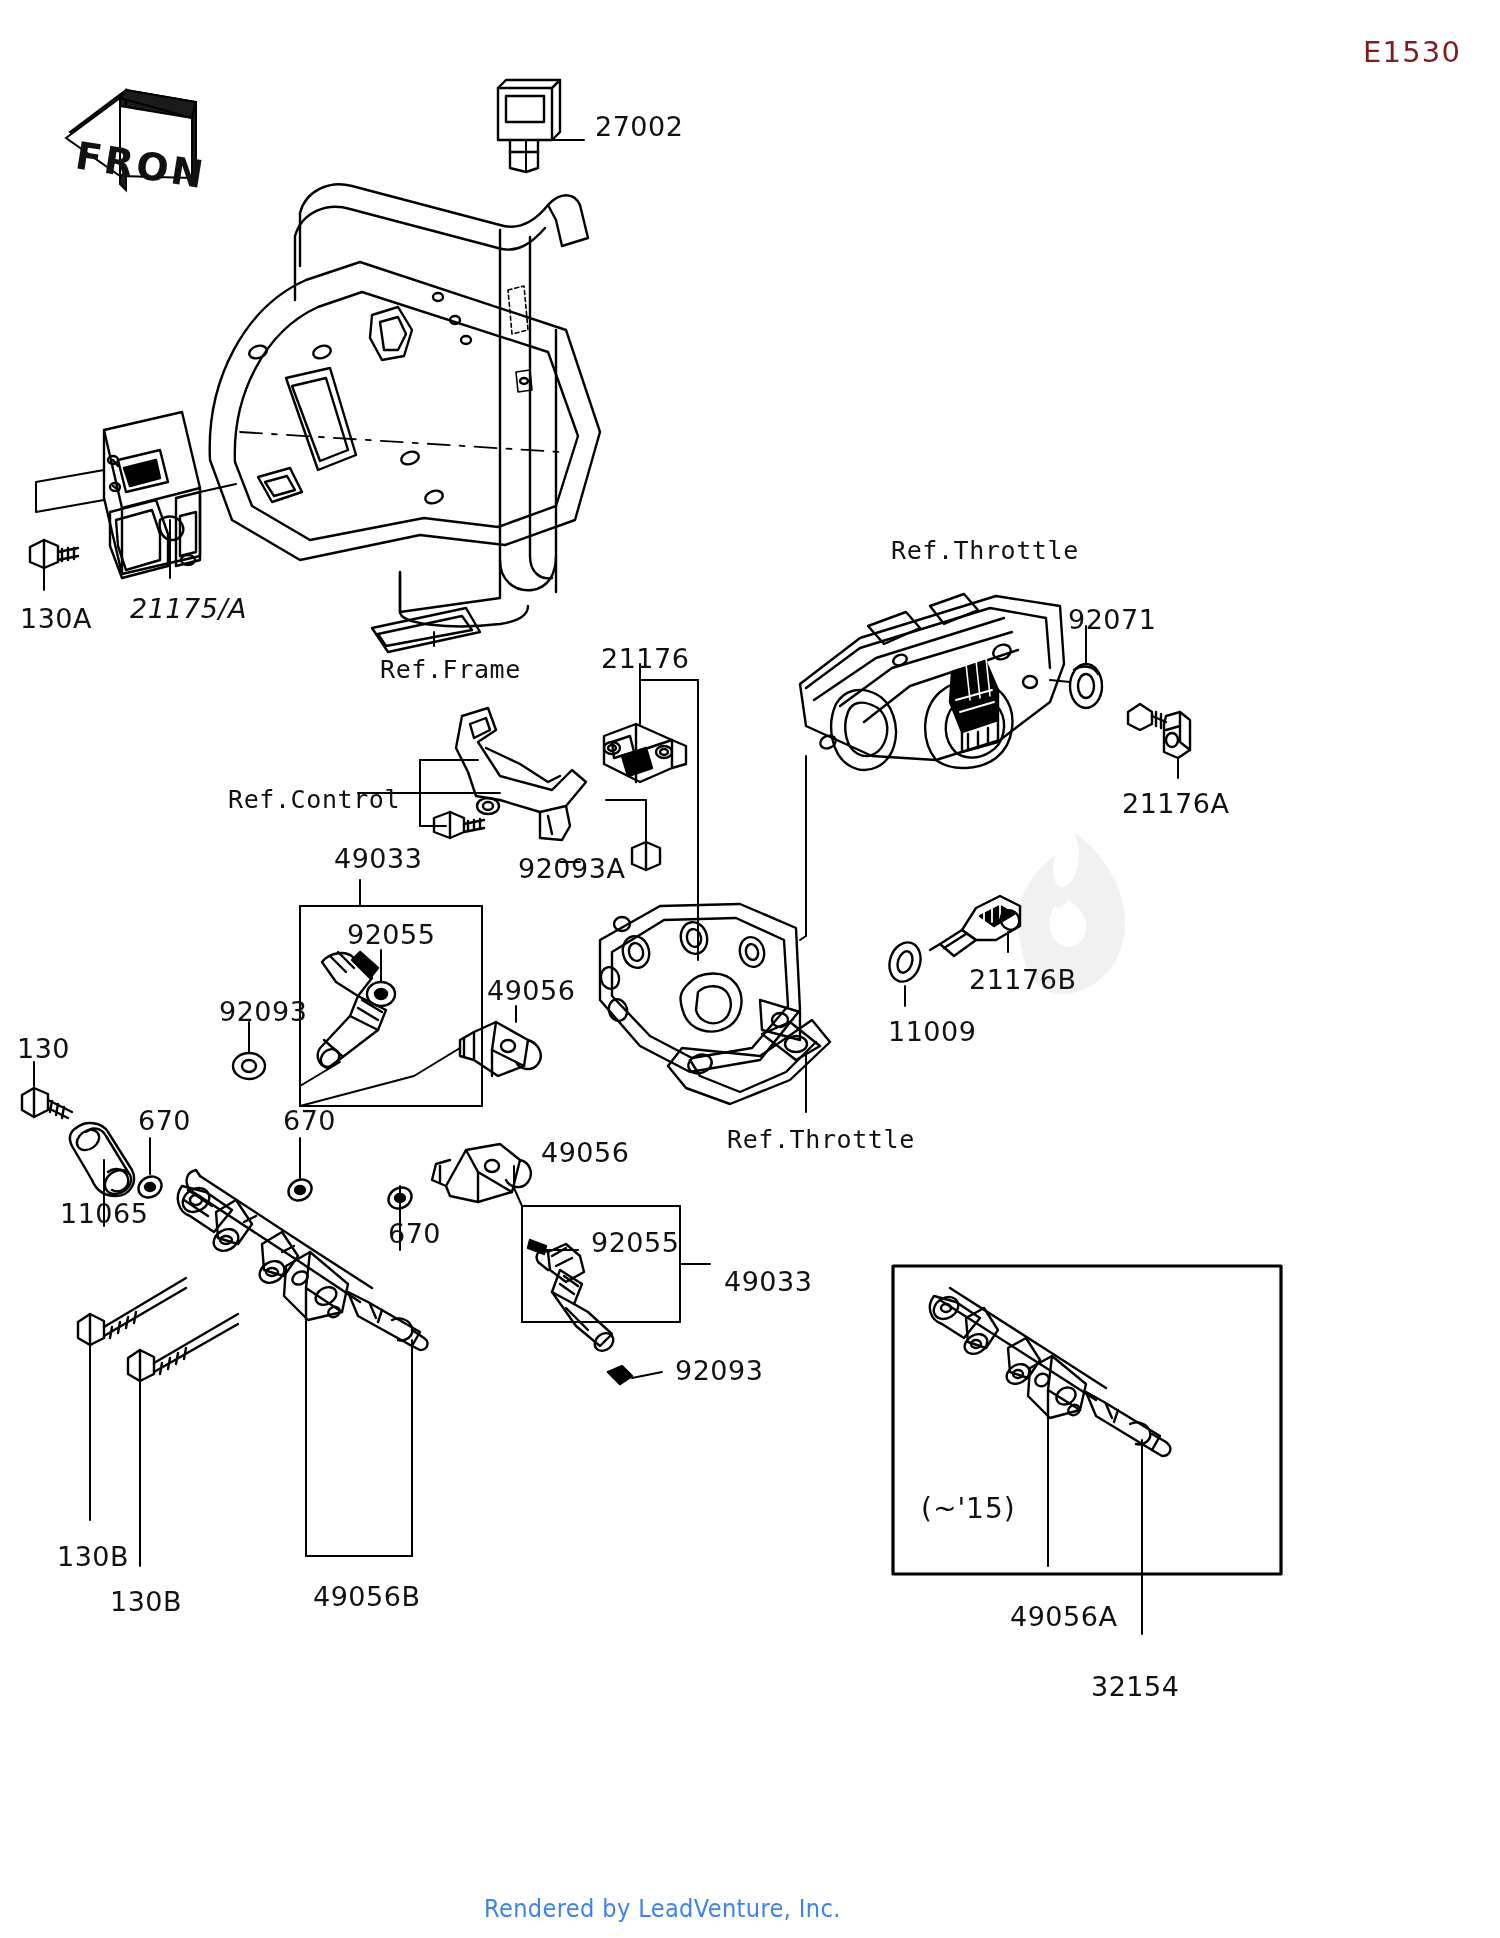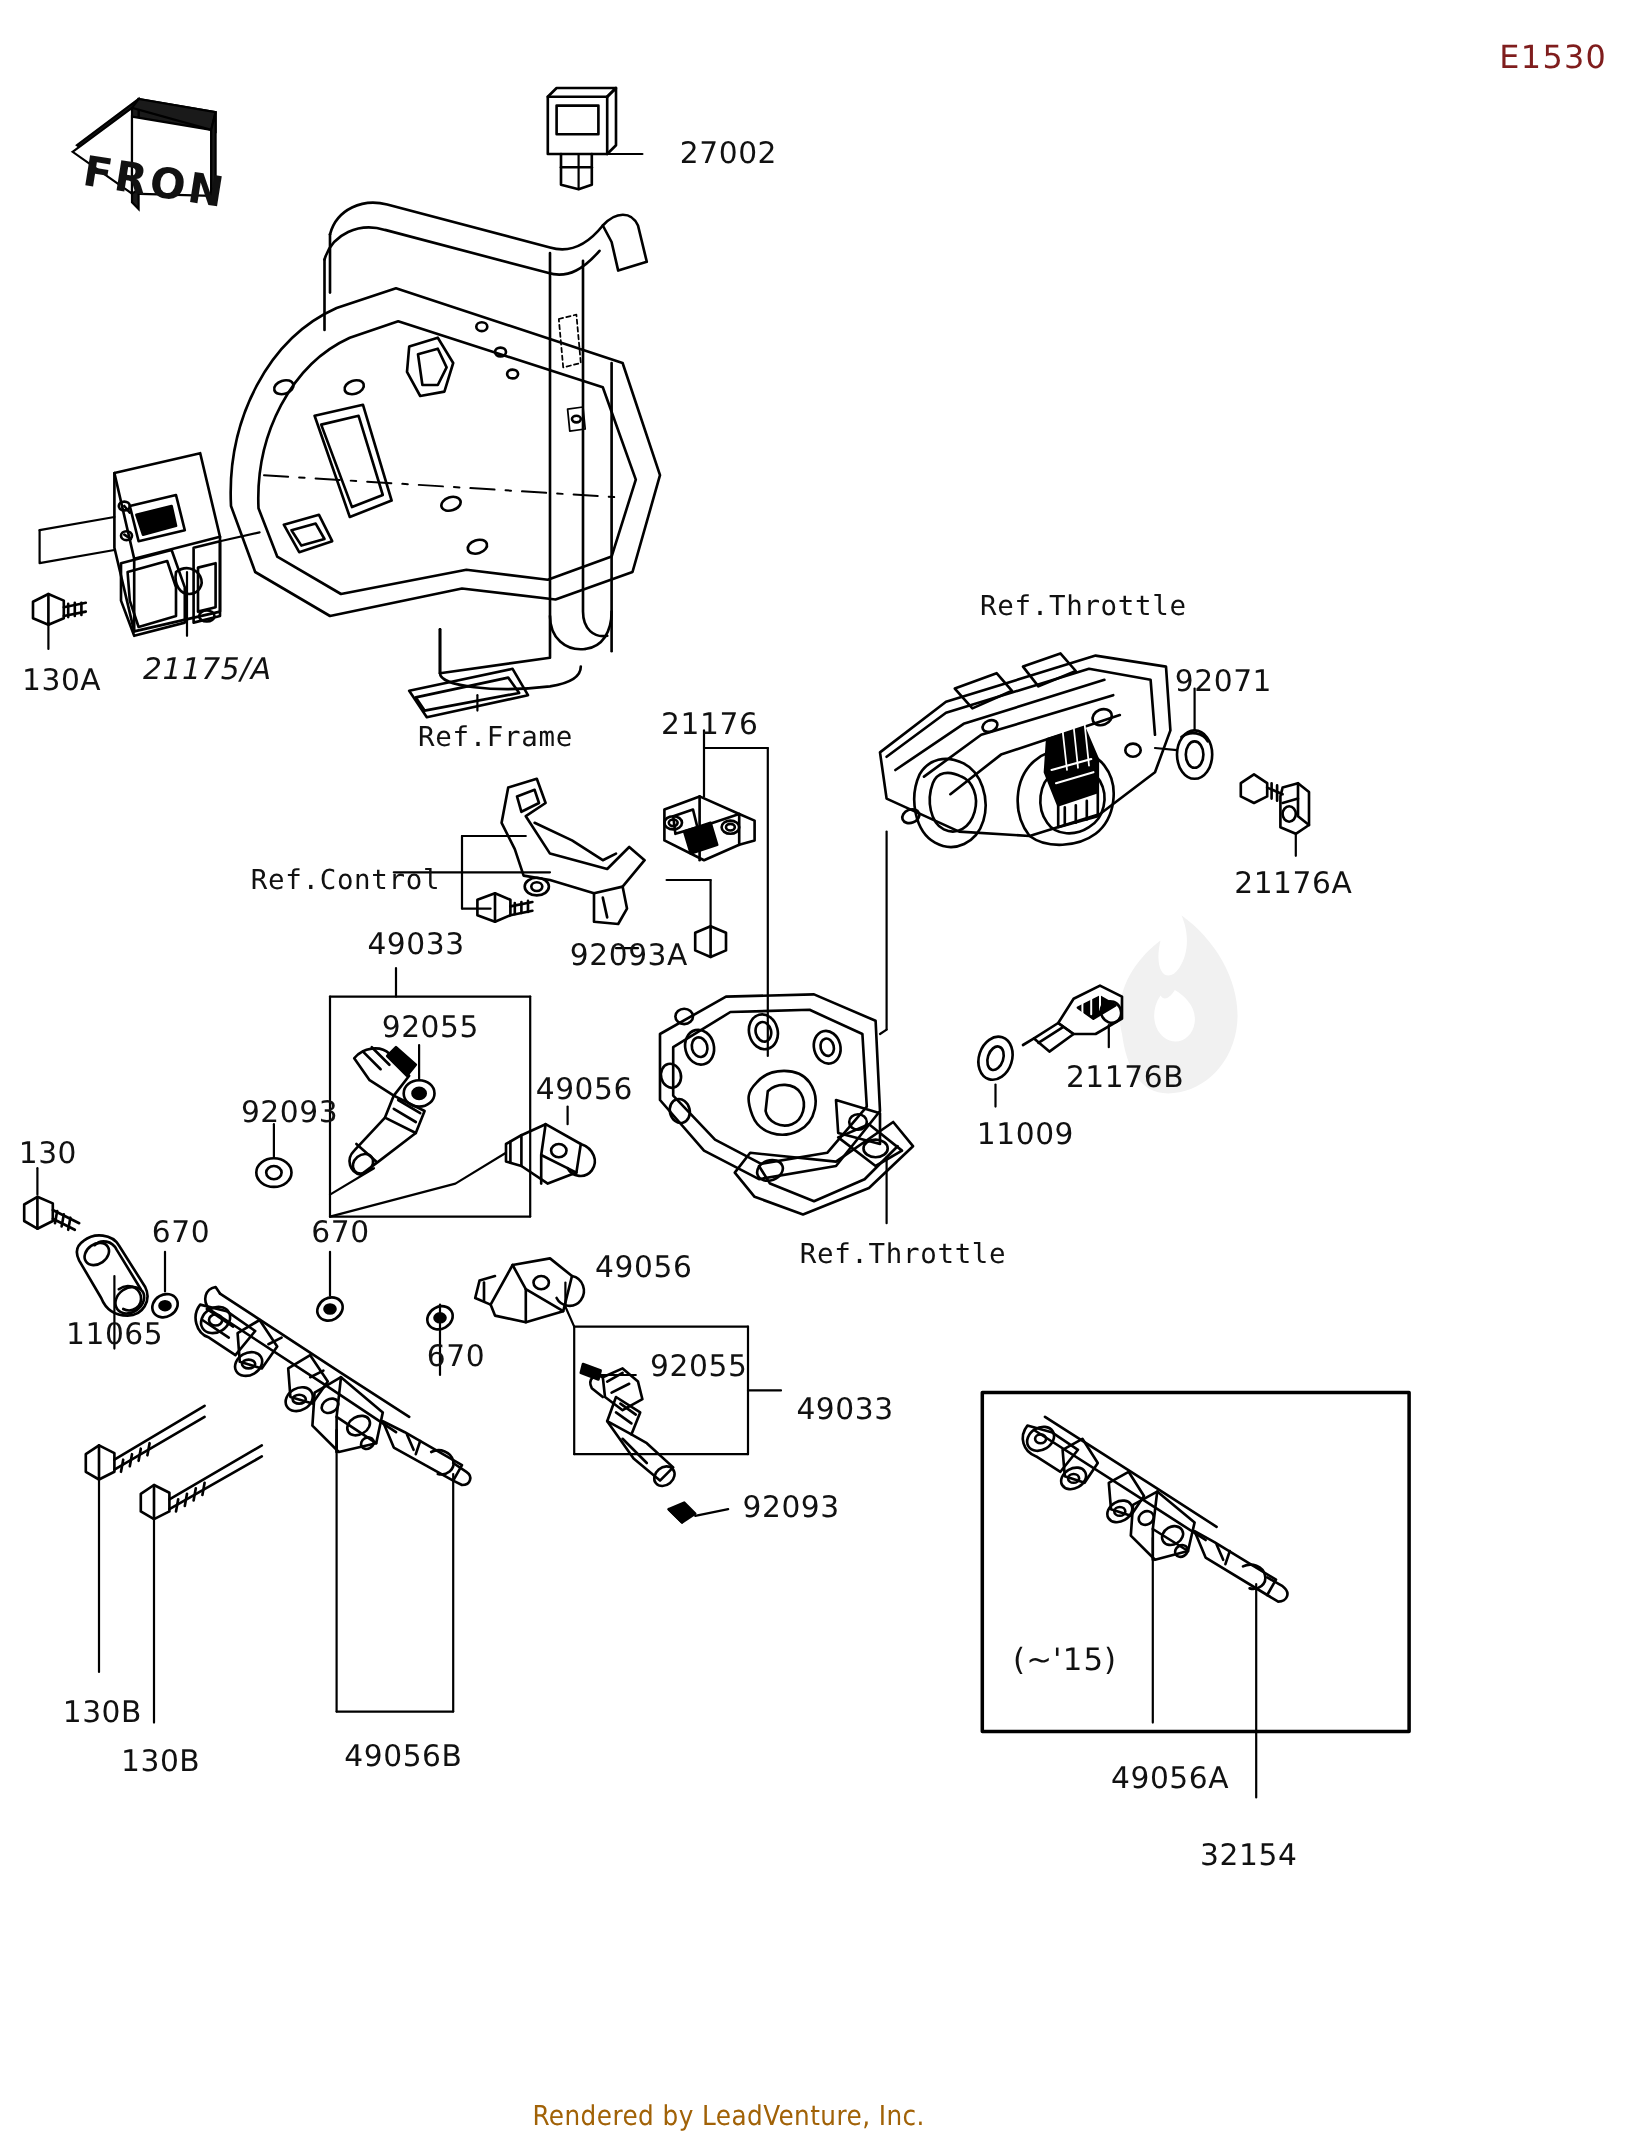--- a/index.html
+++ b/index.html
@@ -43,22 +43,21 @@
   .diagcode {
     font-family: "DejaVu Sans", sans-serif;
     font-size: 29px;
     letter-spacing: 1.2px;
     color: #7f1d1d;
   }
   .footer {
     font-family: "DejaVu Sans Condensed", "DejaVu Sans", sans-serif;
     font-size: 25px;
     letter-spacing: 0.4px;
-    color: #a16207;
-    margin-top: 15px;
+    color: #3b82f6;
   }
   .yearnote {
     font-family: "DejaVu Sans", sans-serif;
     font-size: 28px;
     letter-spacing: 1px;
     color: #111;
   }
   .wm {
     position: absolute;
     font-family: "DejaVu Sans", sans-serif;
@@ -554,21 +553,21 @@
       <path d="M14 66 L68 26 L68 104 Z" fill="#ffffff"></path>
       <path d="M68 34 L140 46 L140 106 L68 104 Z" fill="#ffffff"></path>
       <path d="M68 26 L74 18 L144 30 L140 46 Z" fill="#1a1a1a"></path>
       <path d="M140 46 L144 30 L144 94 L140 106 Z" fill="#1a1a1a"></path>
       <path d="M68 104 L74 100 L74 118 L68 112 Z" fill="#1a1a1a"></path>
     </g>
     <text x="22" y="96" font-family="DejaVu Sans, sans-serif" font-size="38" font-weight="700" fill="#111" transform="rotate(9 22 96)" letter-spacing="3">FRONT</text>
   </svg>
 
   <div id="label-layer">
-      <div class="txt partnum" id="l-27002" style="left: 595px; top: 126px; margin-left: 23px;">27002</div>
+      <div class="txt partnum" id="l-27002" style="left: 595px; top: 113px;">27002</div>
       <div class="txt partnum" id="l-130a" style="left: 20px; top: 605px;">130A</div>
       <div class="txt partnum" id="l-21175a" style="left: 130px; top: 595px; font-style: italic;">21175/A</div>
       <div class="txt refname" id="l-refframe" style="left: 380px; top: 657px;">Ref.Frame</div>
       <div class="txt partnum" id="l-21176" style="left: 601px; top: 645px;">21176</div>
       <div class="txt refname" id="l-refthr1" style="left: 891px; top: 538px;">Ref.Throttle</div>
       <div class="txt partnum" id="l-92071" style="left: 1068px; top: 606px;">92071</div>
       <div class="txt partnum" id="l-21176a" style="left: 1122px; top: 790px;">21176A</div>
       <div class="txt refname" id="l-refctrl" style="left: 228px; top: 787px;">Ref.Control</div>
       <div class="txt partnum" id="l-92093a" style="left: 518px; top: 855px;">92093A</div>
       <div class="txt partnum" id="l-49033t" style="left: 334px; top: 845px;">49033</div>

